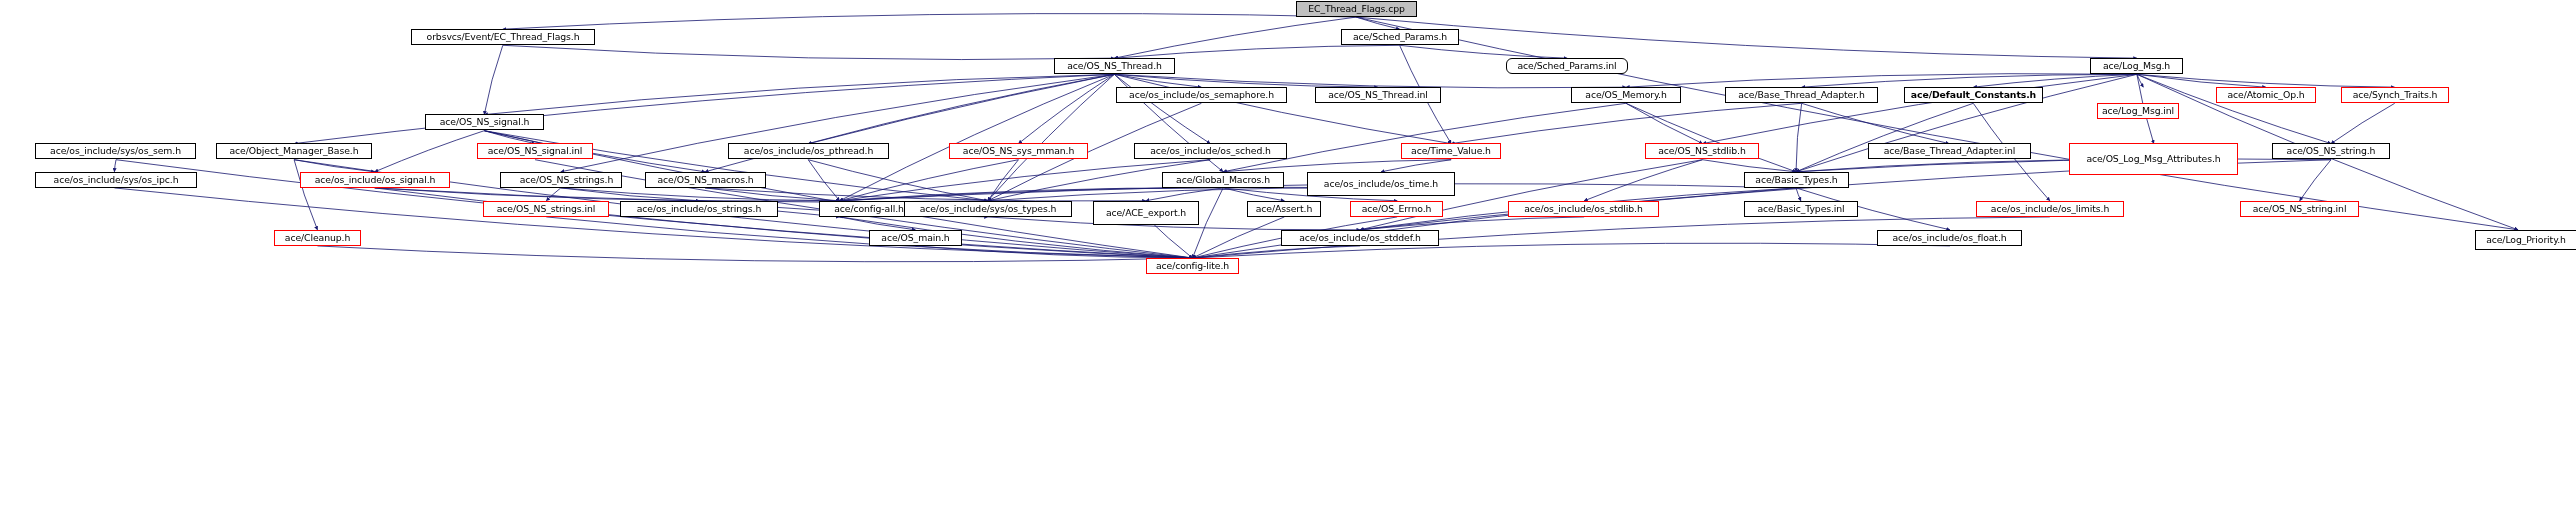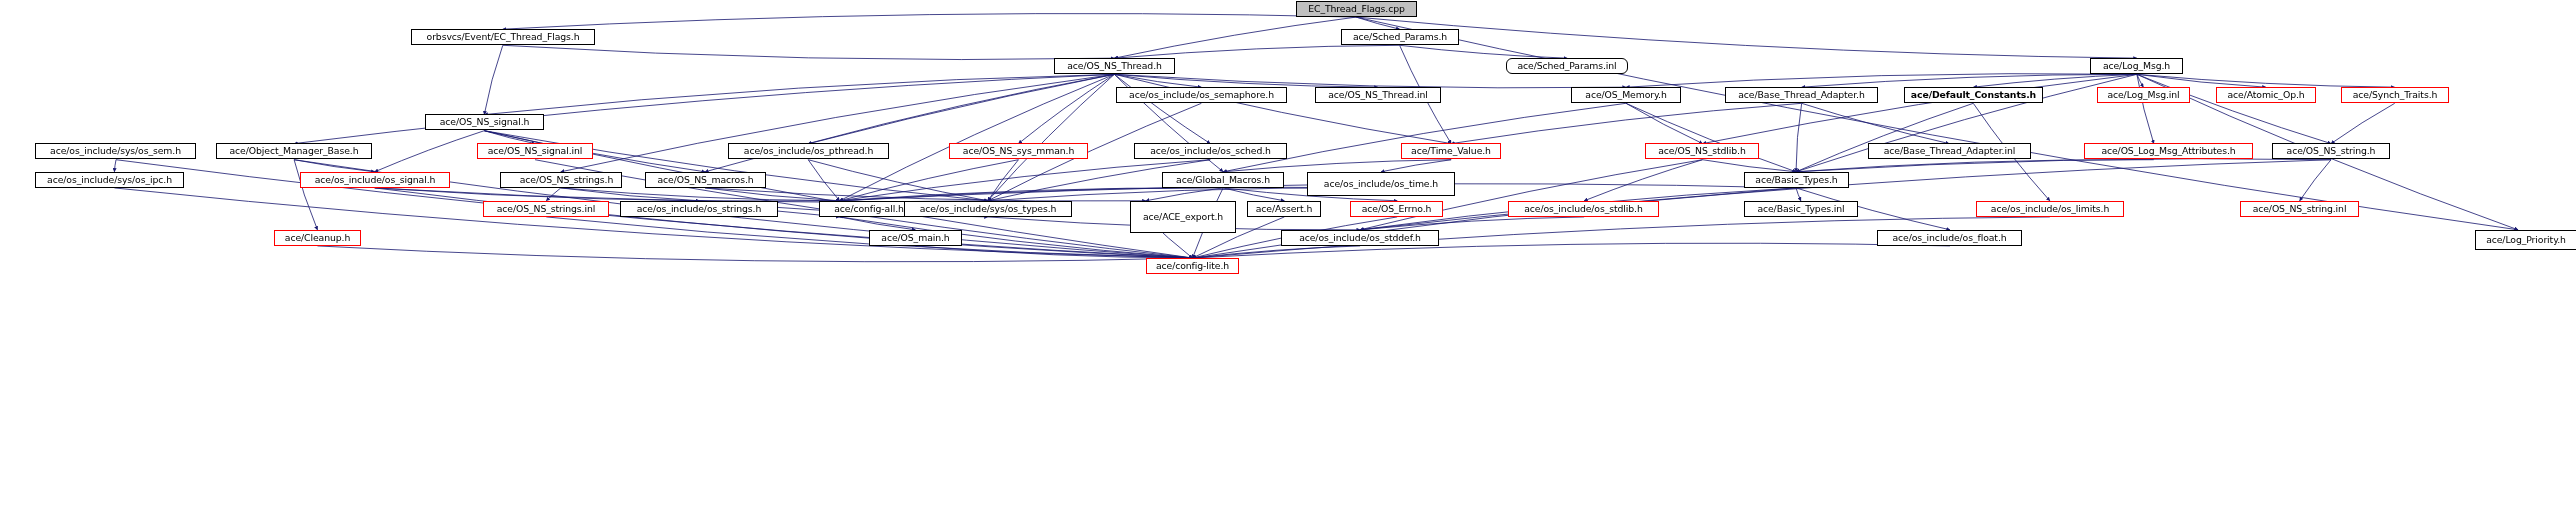--- a/index.html
+++ b/index.html
@@ -138,48 +138,48 @@
       <div class="node" style="left: 411px; top: 29px; width: 184px; height: 16px;">orbsvcs/Event/EC_Thread_Flags.h</div>
       <div class="node" style="left: 1341px; top: 29px; width: 118px; height: 16px;">ace/Sched_Params.h</div>
       <div class="node" style="left: 1054px; top: 58px; width: 121px; height: 16px;">ace/OS_NS_Thread.h</div>
       <div class="node" style="left: 1506px; top: 58px; width: 122px; height: 16px; border-radius: 6px;">ace/Sched_Params.inl</div>
       <div class="node" style="left: 2090px; top: 58px; width: 93px; height: 16px;">ace/Log_Msg.h</div>
       <div class="node" style="left: 1116px; top: 87px; width: 171px; height: 16px;">ace/os_include/os_semaphore.h</div>
       <div class="node" style="left: 1315px; top: 87px; width: 126px; height: 16px;">ace/OS_NS_Thread.inl</div>
       <div class="node" style="left: 1571px; top: 87px; width: 110px; height: 16px;">ace/OS_Memory.h</div>
       <div class="node" style="left: 1725px; top: 87px; width: 153px; height: 16px;">ace/Base_Thread_Adapter.h</div>
       <div class="node" style="left: 1904px; top: 87px; width: 139px; height: 16px; font-weight: bold;">ace/Default_Constants.h</div>
-      <div class="node red" style="left: 2097px; top: 87px; width: 93px; height: 16px;">ace/Log_Msg.inl</div>
+      <div class="node red" style="left: 2097px; top: 103px; width: 82px; height: 16px;">ace/Log_Msg.inl</div>
       <div class="node red" style="left: 2216px; top: 87px; width: 100px; height: 16px;">ace/Atomic_Op.h</div>
       <div class="node red" style="left: 2341px; top: 87px; width: 108px; height: 16px;">ace/Synch_Traits.h</div>
       <div class="node" style="left: 425px; top: 114px; width: 119px; height: 16px;">ace/OS_NS_signal.h</div>
       <div class="node" style="left: 35px; top: 143px; width: 161px; height: 16px;">ace/os_include/sys/os_sem.h</div>
       <div class="node" style="left: 216px; top: 143px; width: 156px; height: 16px;">ace/Object_Manager_Base.h</div>
       <div class="node red" style="left: 477px; top: 143px; width: 116px; height: 16px;">ace/OS_NS_signal.inl</div>
       <div class="node" style="left: 728px; top: 143px; width: 161px; height: 16px;">ace/os_include/os_pthread.h</div>
       <div class="node red" style="left: 949px; top: 143px; width: 139px; height: 16px;">ace/OS_NS_sys_mman.h</div>
       <div class="node" style="left: 1134px; top: 143px; width: 153px; height: 16px;">ace/os_include/os_sched.h</div>
       <div class="node red" style="left: 1401px; top: 143px; width: 100px; height: 16px;">ace/Time_Value.h</div>
       <div class="node red" style="left: 1645px; top: 143px; width: 114px; height: 16px;">ace/OS_NS_stdlib.h</div>
       <div class="node" style="left: 1868px; top: 143px; width: 163px; height: 16px;">ace/Base_Thread_Adapter.inl</div>
-      <div class="node red" style="left: 2069px; top: 143px; width: 169px; height: 16px; margin-left: 15px;">ace/OS_Log_Msg_Attributes.h</div>
+      <div class="node red" style="left: 2069px; top: 143px; width: 169px; height: 32px;">ace/OS_Log_Msg_Attributes.h</div>
       <div class="node" style="left: 2272px; top: 143px; width: 118px; height: 16px;">ace/OS_NS_string.h</div>
-      <div class="node" style="left: 35px; top: 172px; width: 149px; height: 16px;">ace/os_include/sys/os_ipc.h</div>
+      <div class="node" style="left: 35px; top: 172px; width: 162px; height: 16px;">ace/os_include/sys/os_ipc.h</div>
       <div class="node red" style="left: 300px; top: 172px; width: 150px; height: 16px;">ace/os_include/os_signal.h</div>
       <div class="node" style="left: 500px; top: 172px; width: 122px; height: 16px; padding-left: 11px;">ace/OS_NS_strings.h</div>
       <div class="node" style="left: 645px; top: 172px; width: 121px; height: 16px;">ace/OS_NS_macros.h</div>
       <div class="node" style="left: 1162px; top: 172px; width: 122px; height: 16px;">ace/Global_Macros.h</div>
       <div class="node" style="left: 1307px; top: 172px; width: 148px; height: 24px;">ace/os_include/os_time.h</div>
       <div class="node" style="left: 1744px; top: 172px; width: 105px; height: 16px;">ace/Basic_Types.h</div>
       <div class="node red" style="left: 2240px; top: 201px; width: 119px; height: 16px;">ace/OS_NS_string.inl</div>
       <div class="node red" style="left: 483px; top: 201px; width: 126px; height: 16px;">ace/OS_NS_strings.inl</div>
       <div class="node" style="left: 620px; top: 201px; width: 158px; height: 16px;">ace/os_include/os_strings.h</div>
       <div class="node" style="left: 798px; top: 201px; width: 100px; height: 16px; margin-left: 21px;">ace/config-all.h</div>
       <div class="node" style="left: 904px; top: 201px; width: 168px; height: 16px;">ace/os_include/sys/os_types.h</div>
-      <div class="node" style="left: 1093px; top: 201px; width: 106px; height: 32px; margin-left: 37px;">ace/ACE_export.h</div>
+      <div class="node" style="left: 1093px; top: 201px; width: 106px; height: 24px;">ace/ACE_export.h</div>
       <div class="node" style="left: 1247px; top: 201px; width: 74px; height: 16px;">ace/Assert.h</div>
       <div class="node red" style="left: 1350px; top: 201px; width: 93px; height: 16px;">ace/OS_Errno.h</div>
       <div class="node red" style="left: 1508px; top: 201px; width: 151px; height: 16px;">ace/os_include/os_stdlib.h</div>
       <div class="node" style="left: 1744px; top: 201px; width: 114px; height: 16px;">ace/Basic_Types.inl</div>
       <div class="node red" style="left: 1976px; top: 201px; width: 148px; height: 16px;">ace/os_include/os_limits.h</div>
       <div class="node red" style="left: 274px; top: 230px; width: 87px; height: 16px;">ace/Cleanup.h</div>
       <div class="node" style="left: 869px; top: 230px; width: 93px; height: 16px;">ace/OS_main.h</div>
       <div class="node" style="left: 1281px; top: 230px; width: 158px; height: 16px;">ace/os_include/os_stddef.h</div>
       <div class="node" style="left: 1877px; top: 230px; width: 145px; height: 16px;">ace/os_include/os_float.h</div>
       <div class="node" style="left: 2467px; top: 230px; width: 102px; height: 20px; margin-left: 8px;">ace/Log_Priority.h</div>

